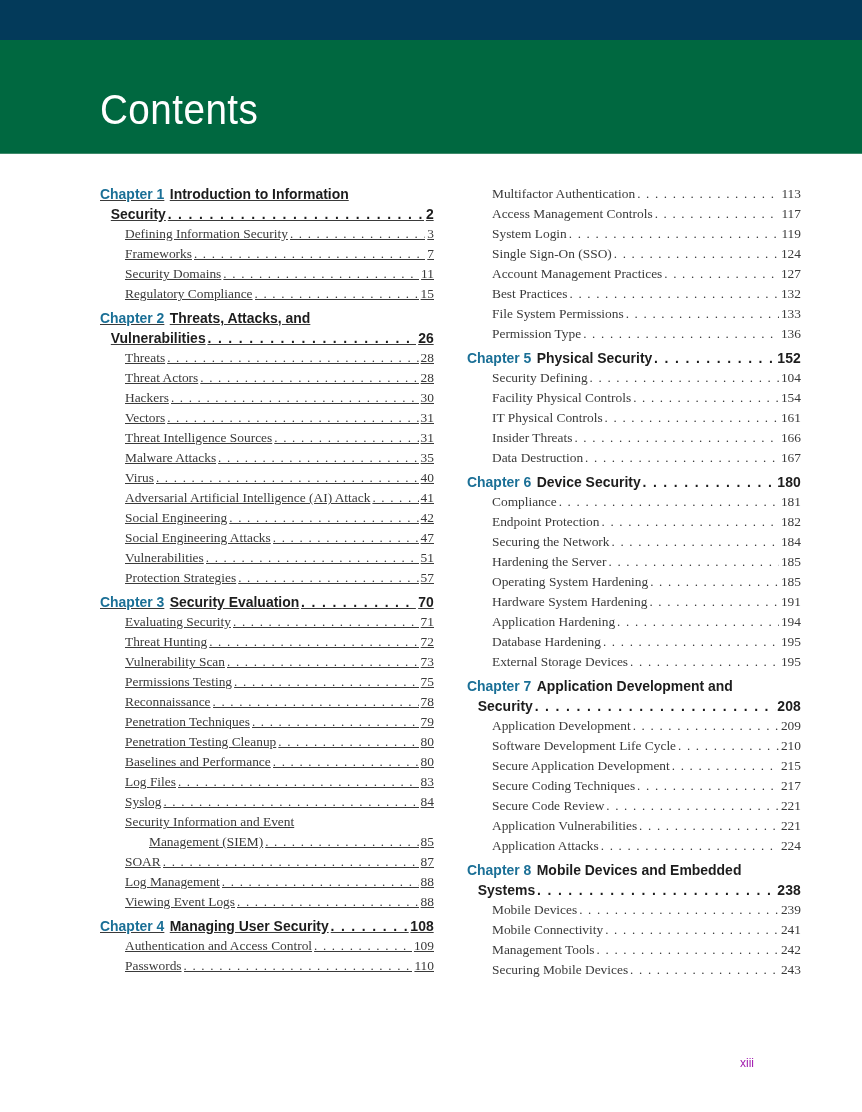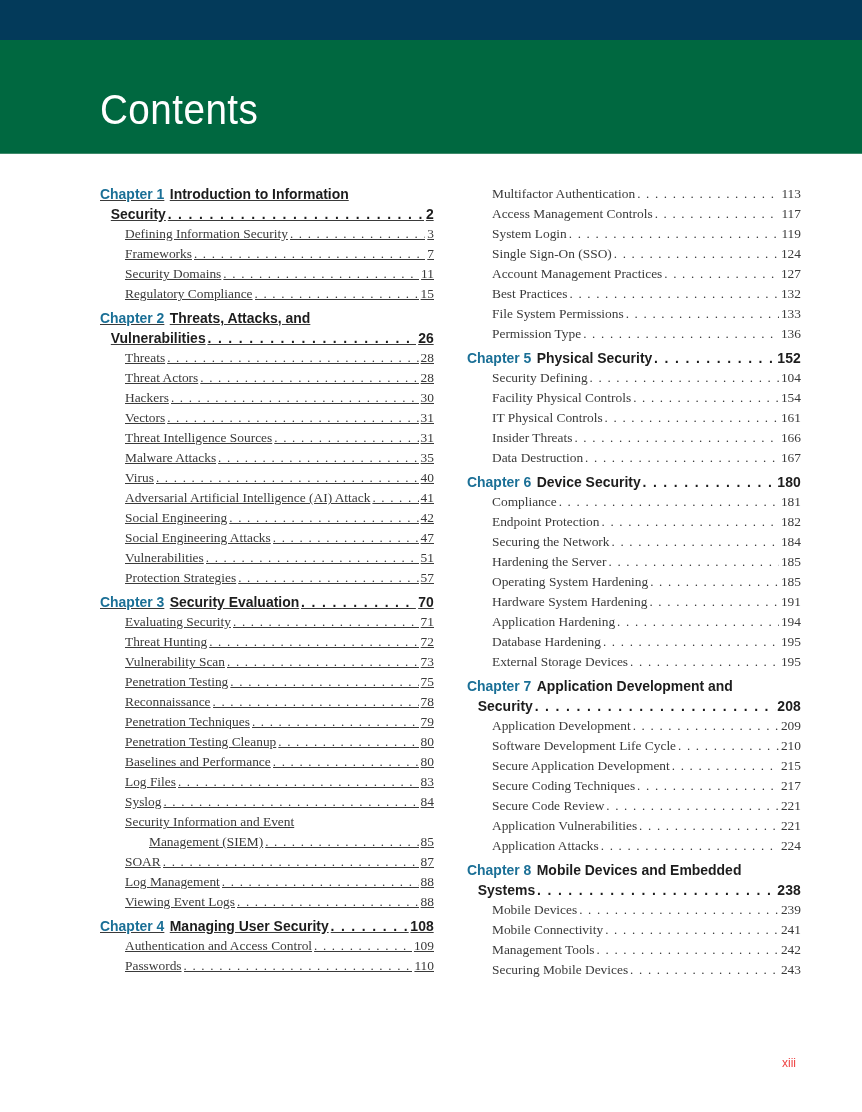--- a/index.html
+++ b/index.html
@@ -40,22 +40,22 @@
   .chap-line .dots::before { letter-spacing: 1.5px; }
 
   .entry {
     font-size: 13.4px; line-height: 20px; padding-left: 25px; color: #3a3a3a;
   }
   .entry .dots::before { font-size: 13px; letter-spacing: 1.2px; }
   .entry .indent { padding-left: 24px; }
   .pg { text-align: right; }
 
   .folio {
-    position: absolute; left: 782px; top: 1056px;
-    font-family: "Liberation Sans", sans-serif; font-size: 12px; color: #ef4444;
+    position: absolute; left: 740px; top: 1056px;
+    font-family: "Liberation Sans", sans-serif; font-size: 12px; color: #a21caf;
   }
 </style>
 </head>
 <body>
 
 <div class="top-band"></div>
 <div class="title-band"></div>
 <h1 class="page-title">Contents</h1>
 
 <div class="col left">
@@ -180,21 +180,21 @@
         <span>Threat Hunting</span>
         <span class="dots"></span>
         <span class="pg">72</span>
       </div>
     <div class="entry row">
         <span>Vulnerability Scan</span>
         <span class="dots"></span>
         <span class="pg">73</span>
       </div>
     <div class="entry row">
-        <span>Penetration Testing</span>
+        <span>Permissions Testing</span>
         <span class="dots"></span>
         <span class="pg">75</span>
       </div>
     <div class="entry row">
         <span>Reconnaissance</span>
         <span class="dots"></span>
         <span class="pg">78</span>
       </div>
     <div class="entry row">
         <span>Penetration Techniques</span>

